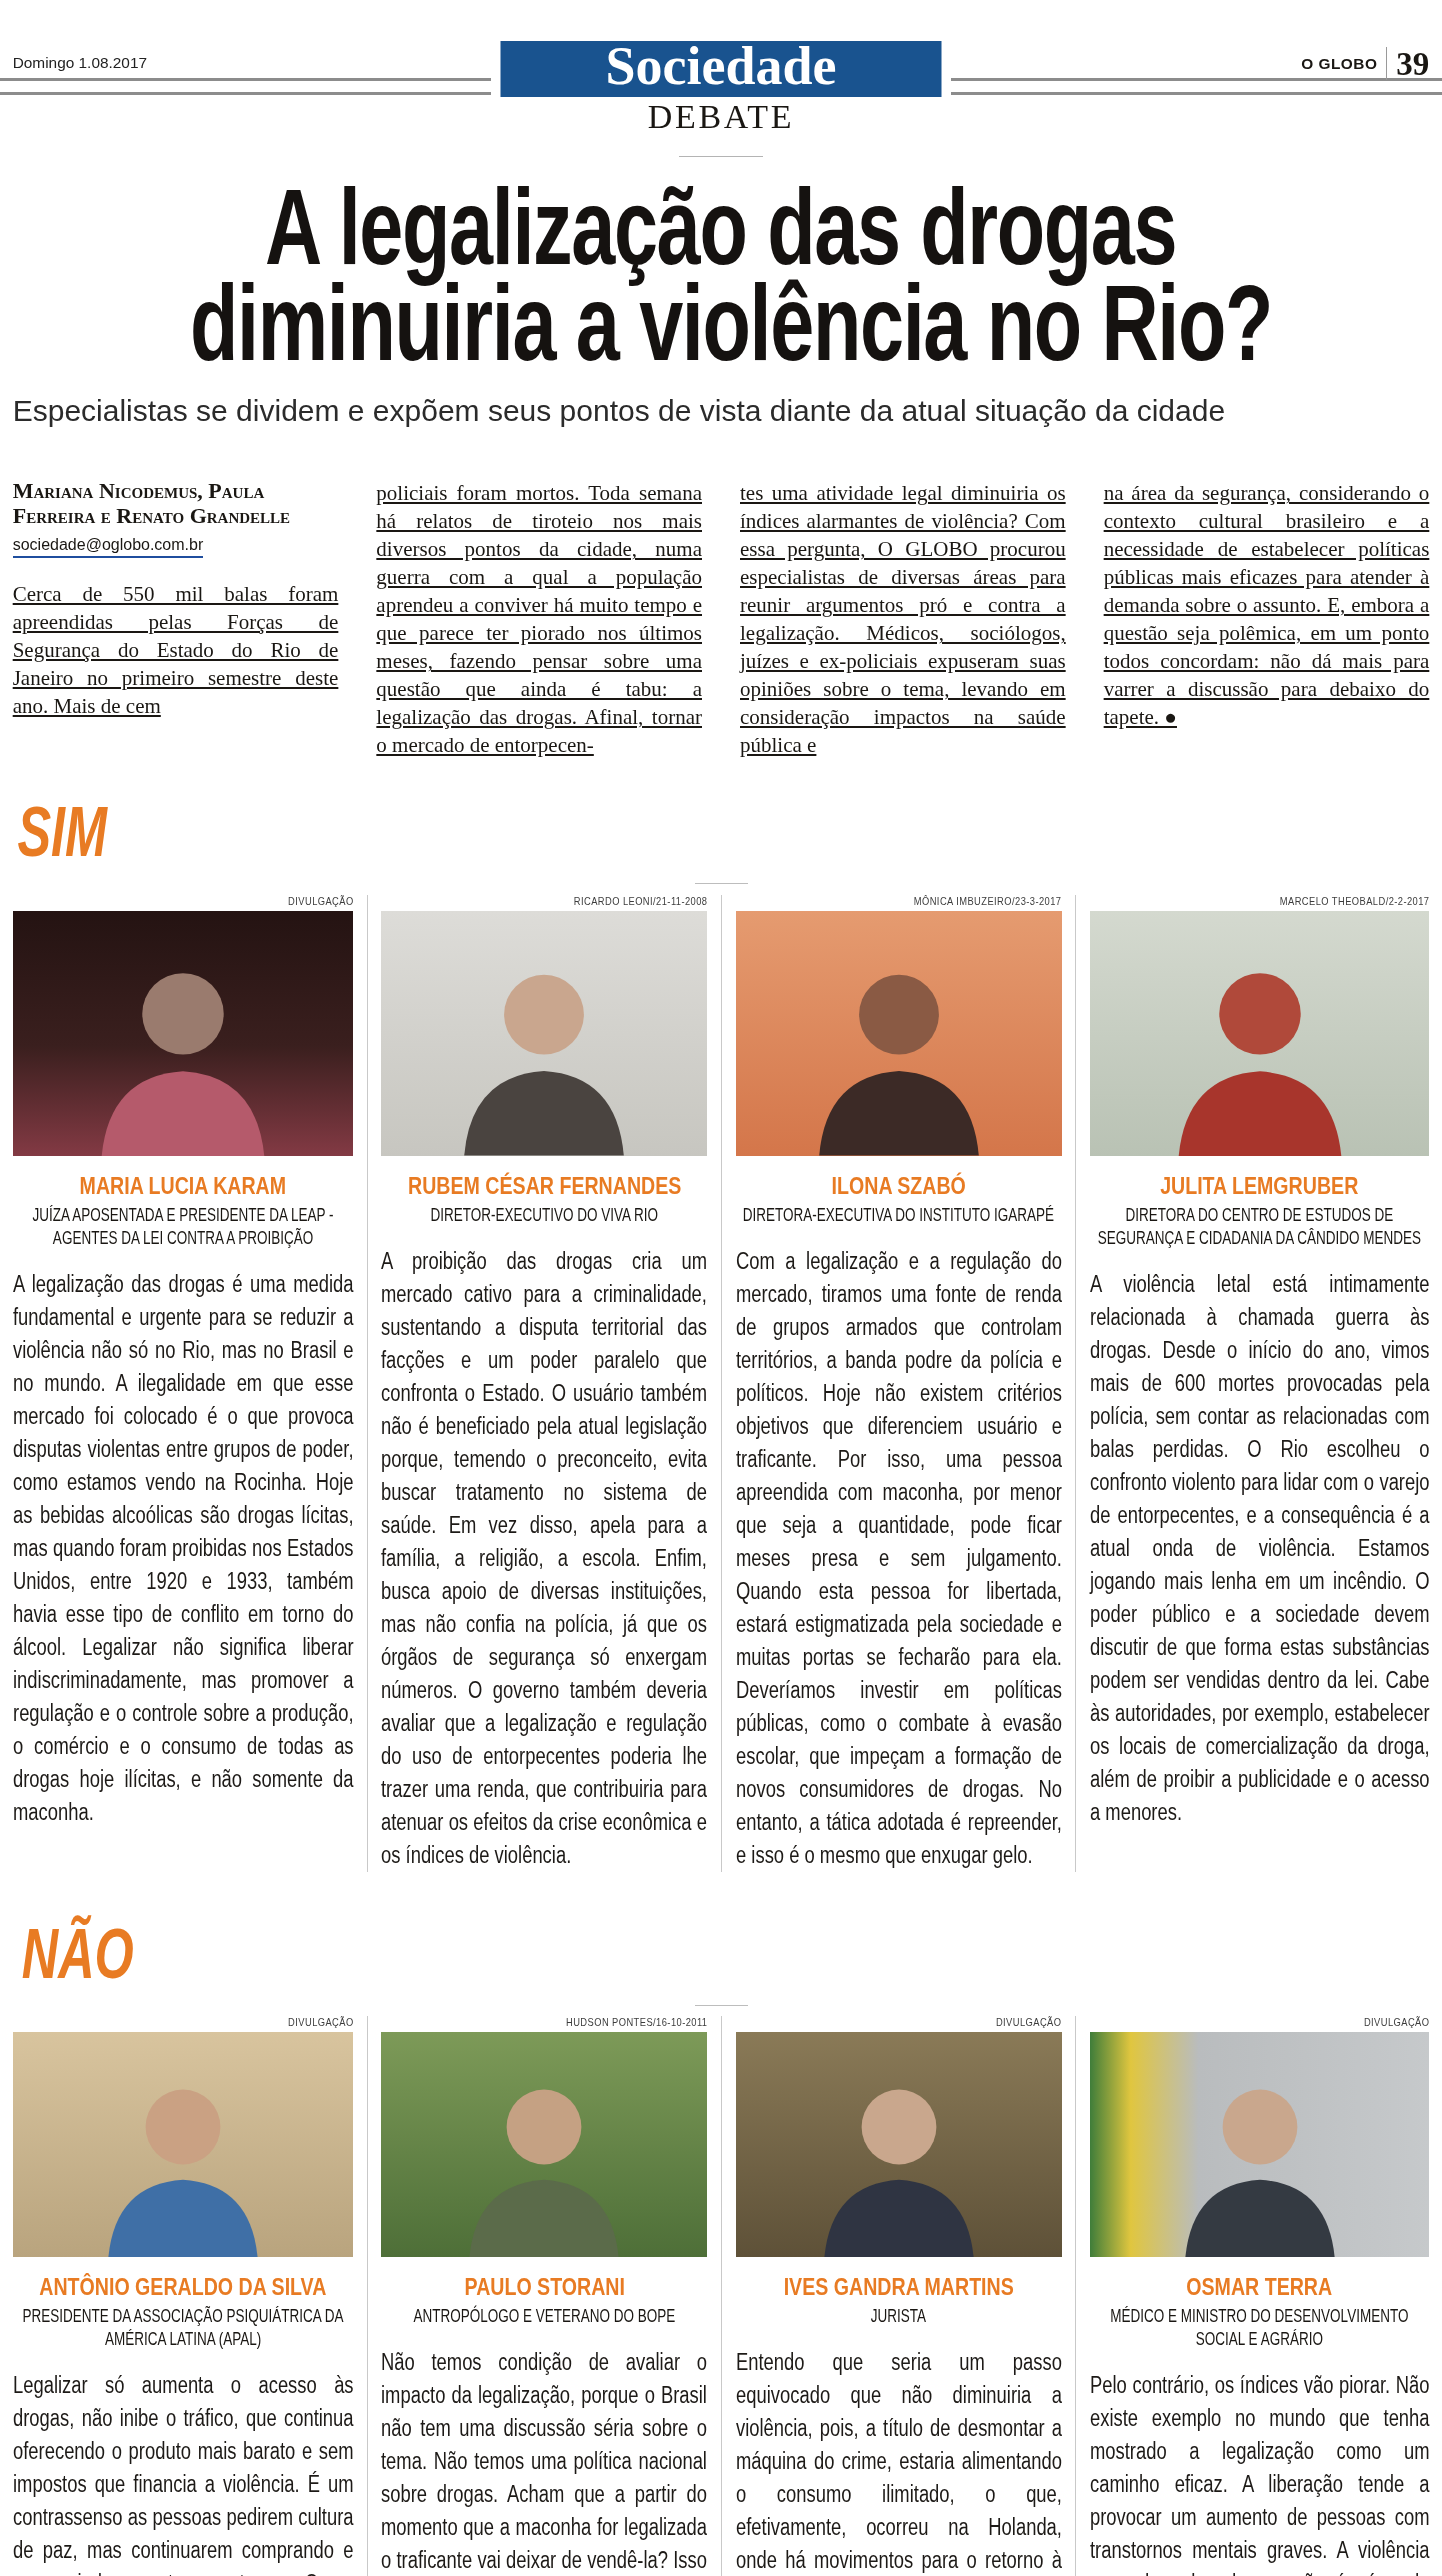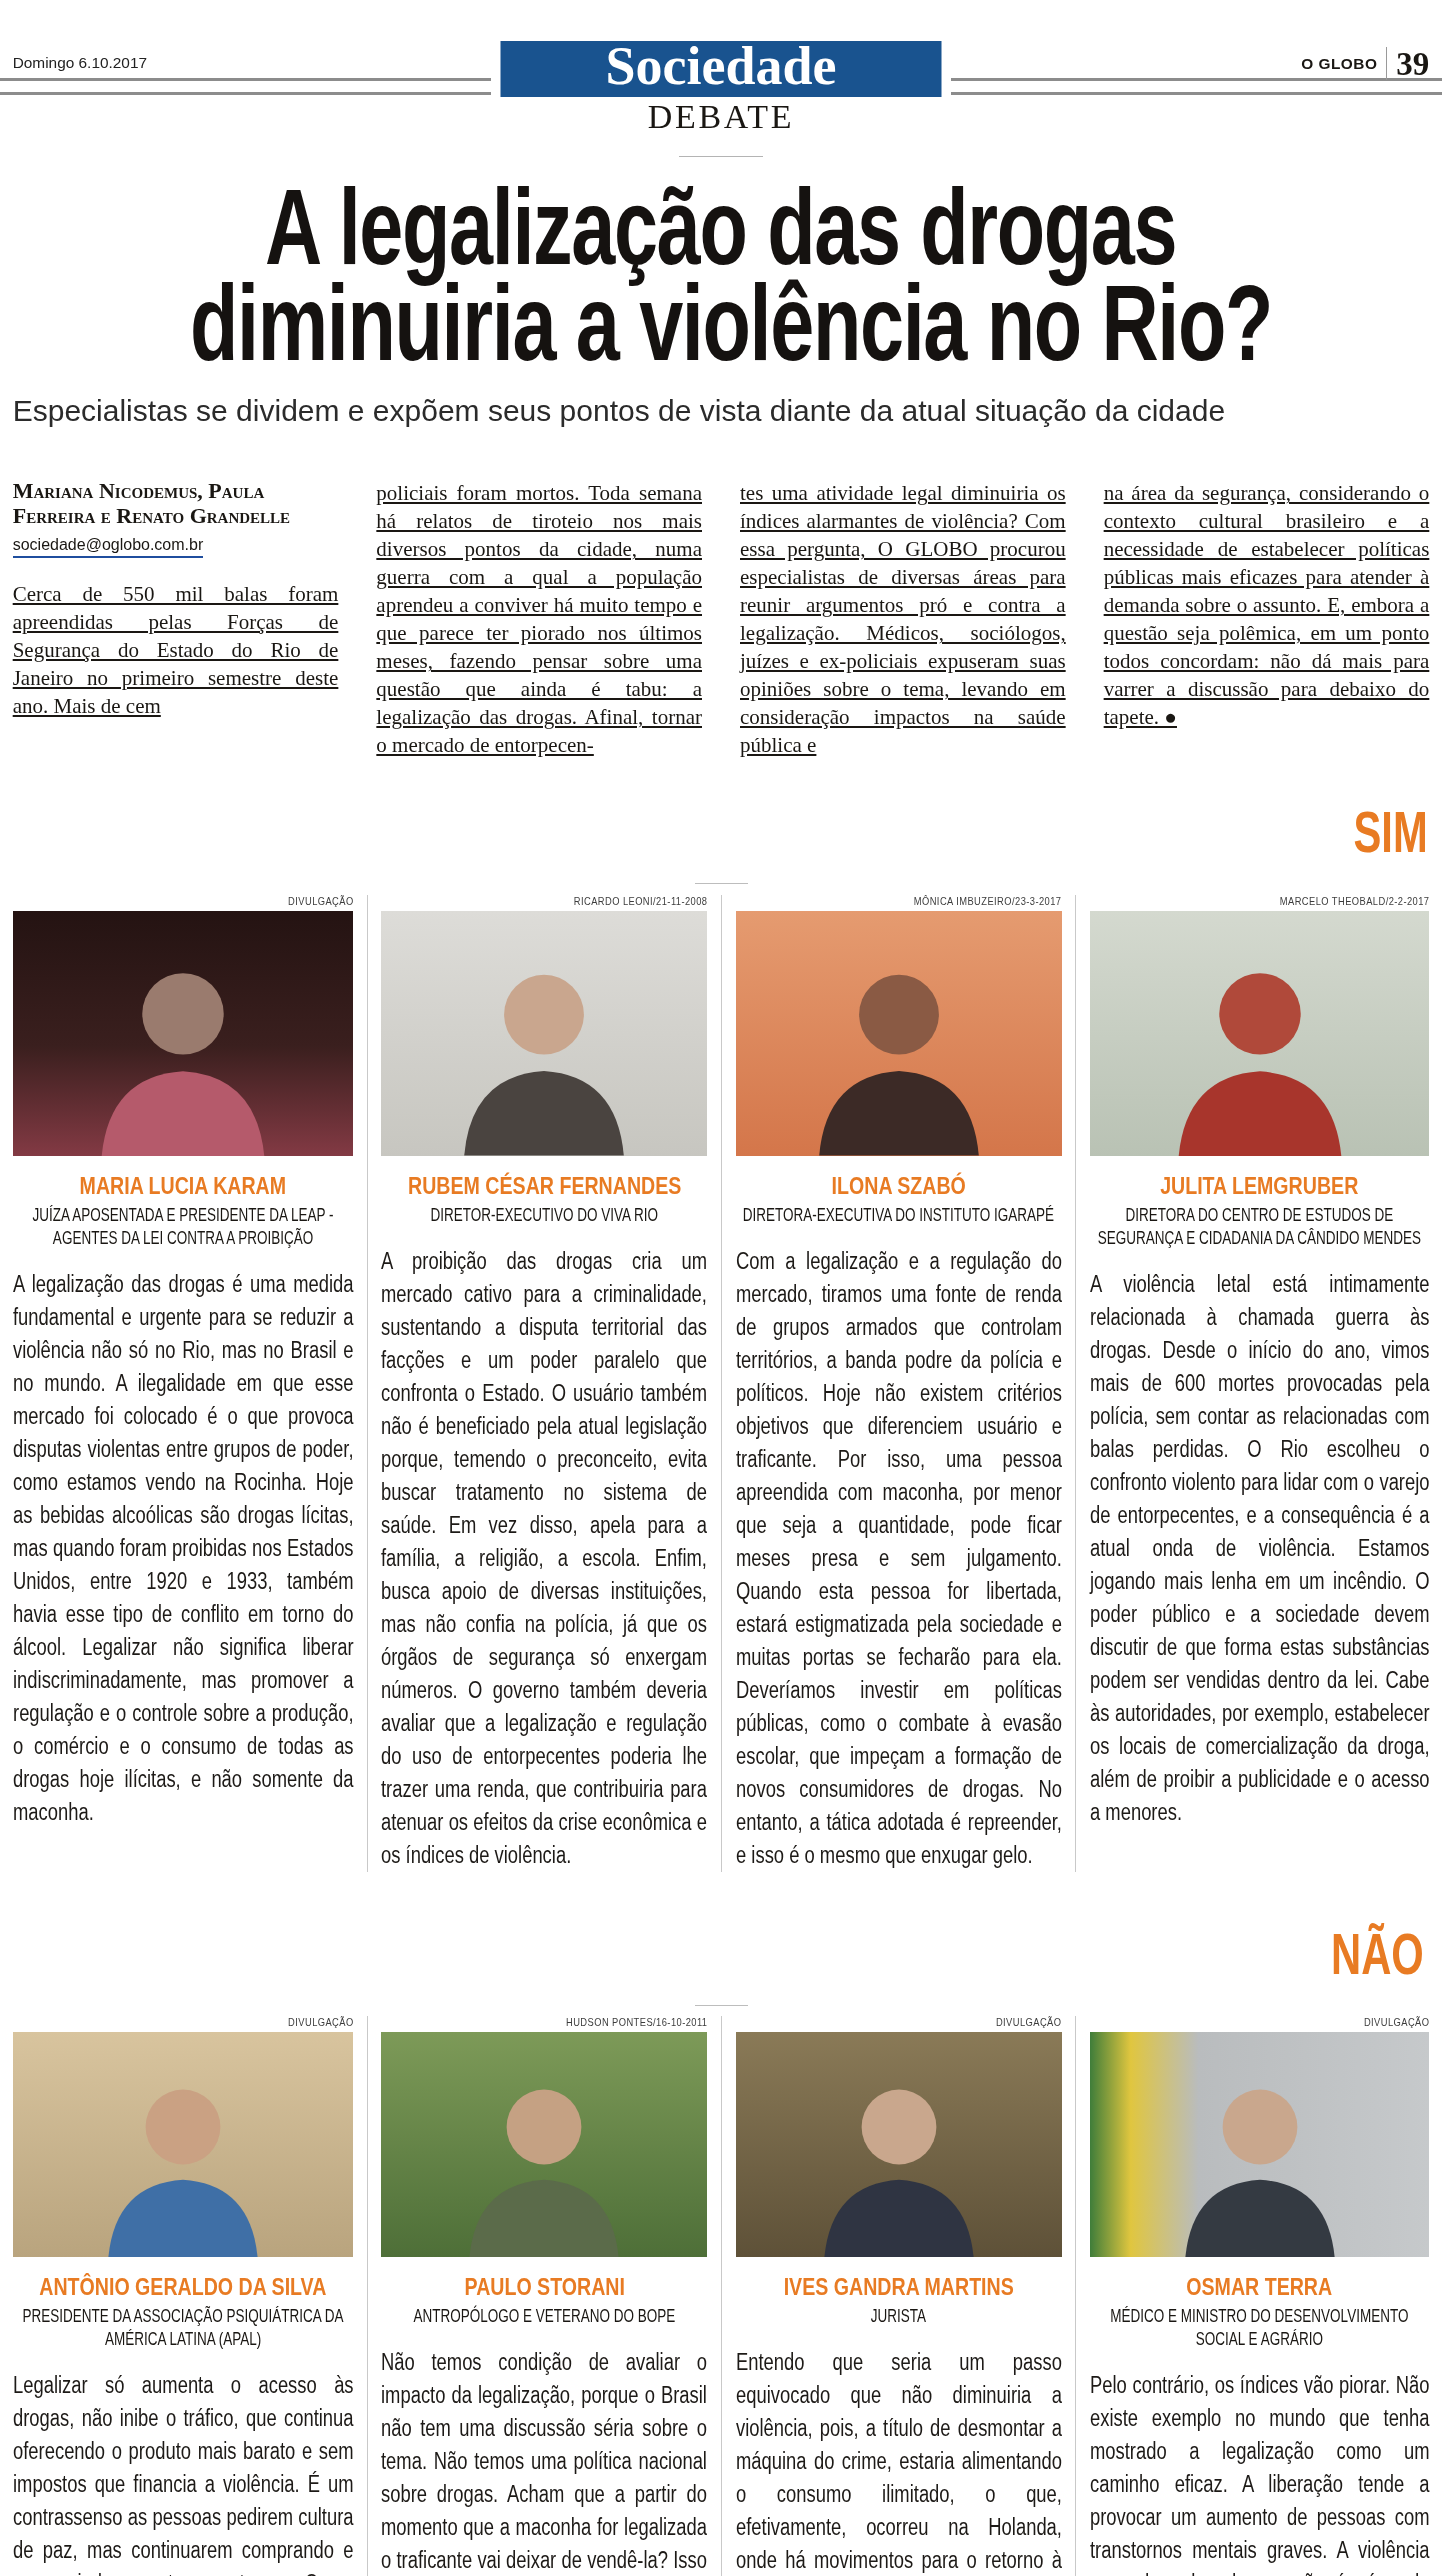--- a/index.html
+++ b/index.html
@@ -45,22 +45,22 @@
     text-align:justify;hyphens:auto;}
   .intro .serif-col p{margin:0;text-decoration:underline;}
   .intro .with-byline .serif-col{margin-top:22px;}
   
   .cl{transform:scaleX(var(--sx));transform-origin:0 0;width:calc(100% / var(--sx));}
   .cx{transform:scaleX(var(--sx));transform-origin:50% 0;width:calc(100% / var(--sx));
       margin-left:calc((100% - 100% / var(--sx)) / 2);}
   .cr{transform:scaleX(var(--sx));transform-origin:100% 0;width:calc(100% / var(--sx));
       margin-left:calc(100% - 100% / var(--sx));}
   
-  .vote-label{margin-top:31px;text-align:right;font-weight:bold;font-size:58px;line-height:84px;
-    color:var(--accent,#e87b23);}
+  .vote-label{margin-top:31px;text-align:left;font-weight:bold;font-size:70px;line-height:84px;
+    color:var(--accent,#e87b23);font-style:italic;}
   .vote-label .hl{display:inline-block;transform:scaleX(.72);transform-origin:50% 50%;}
   .vote-rule{width:53px;height:0.9px;background:#bdbdbd;margin:9px auto 0;}
   
   .panels{margin-top:11px;padding:0 12.7px;display:grid;grid-template-columns:repeat(4,1fr);}
   .panel{padding:0 13.6px;}
   .panel:first-child{padding-left:0;}
   .panel:last-child{padding-right:0;}
   .panel + .panel{border-left:0.9px solid #c9c9c9;}
   .credit{--sx:.85;font-size:11px;line-height:12.7px;color:#3c3c3c;text-align:right;letter-spacing:0.5px;}
   .photo{margin-top:2.7px;position:relative;overflow:hidden;}
@@ -82,21 +82,21 @@
   .p-role{--sx:.75;margin-top:4.5px;text-align:center;font-size:18px;line-height:23px;color:#1a1713;}
   .p-text{--sx:.8;margin-top:18px;font-size:23px;line-height:33px;text-align:justify;hyphens:auto;color:#1d1a17;}
   .nao-block{margin-top:40px;}
 </style>
 </head>
 <body>
 
 <div class="page">
 
   <div class="masthead">
-    <div class="mh-date">Domingo 6.10.2017</div>
+    <div class="mh-date">Domingo 1.08.2017</div>
     <div class="mh-rule left"></div>
     <div class="mh-box">
       <span>Sociedade</span>
     </div>
     <div class="mh-rule right"></div>
     <div class="mh-right">
       <span class="mh-paper">O GLOBO</span>
       <span class="mh-vrule"></span>
       <span class="mh-page">39</span>
     </div>

